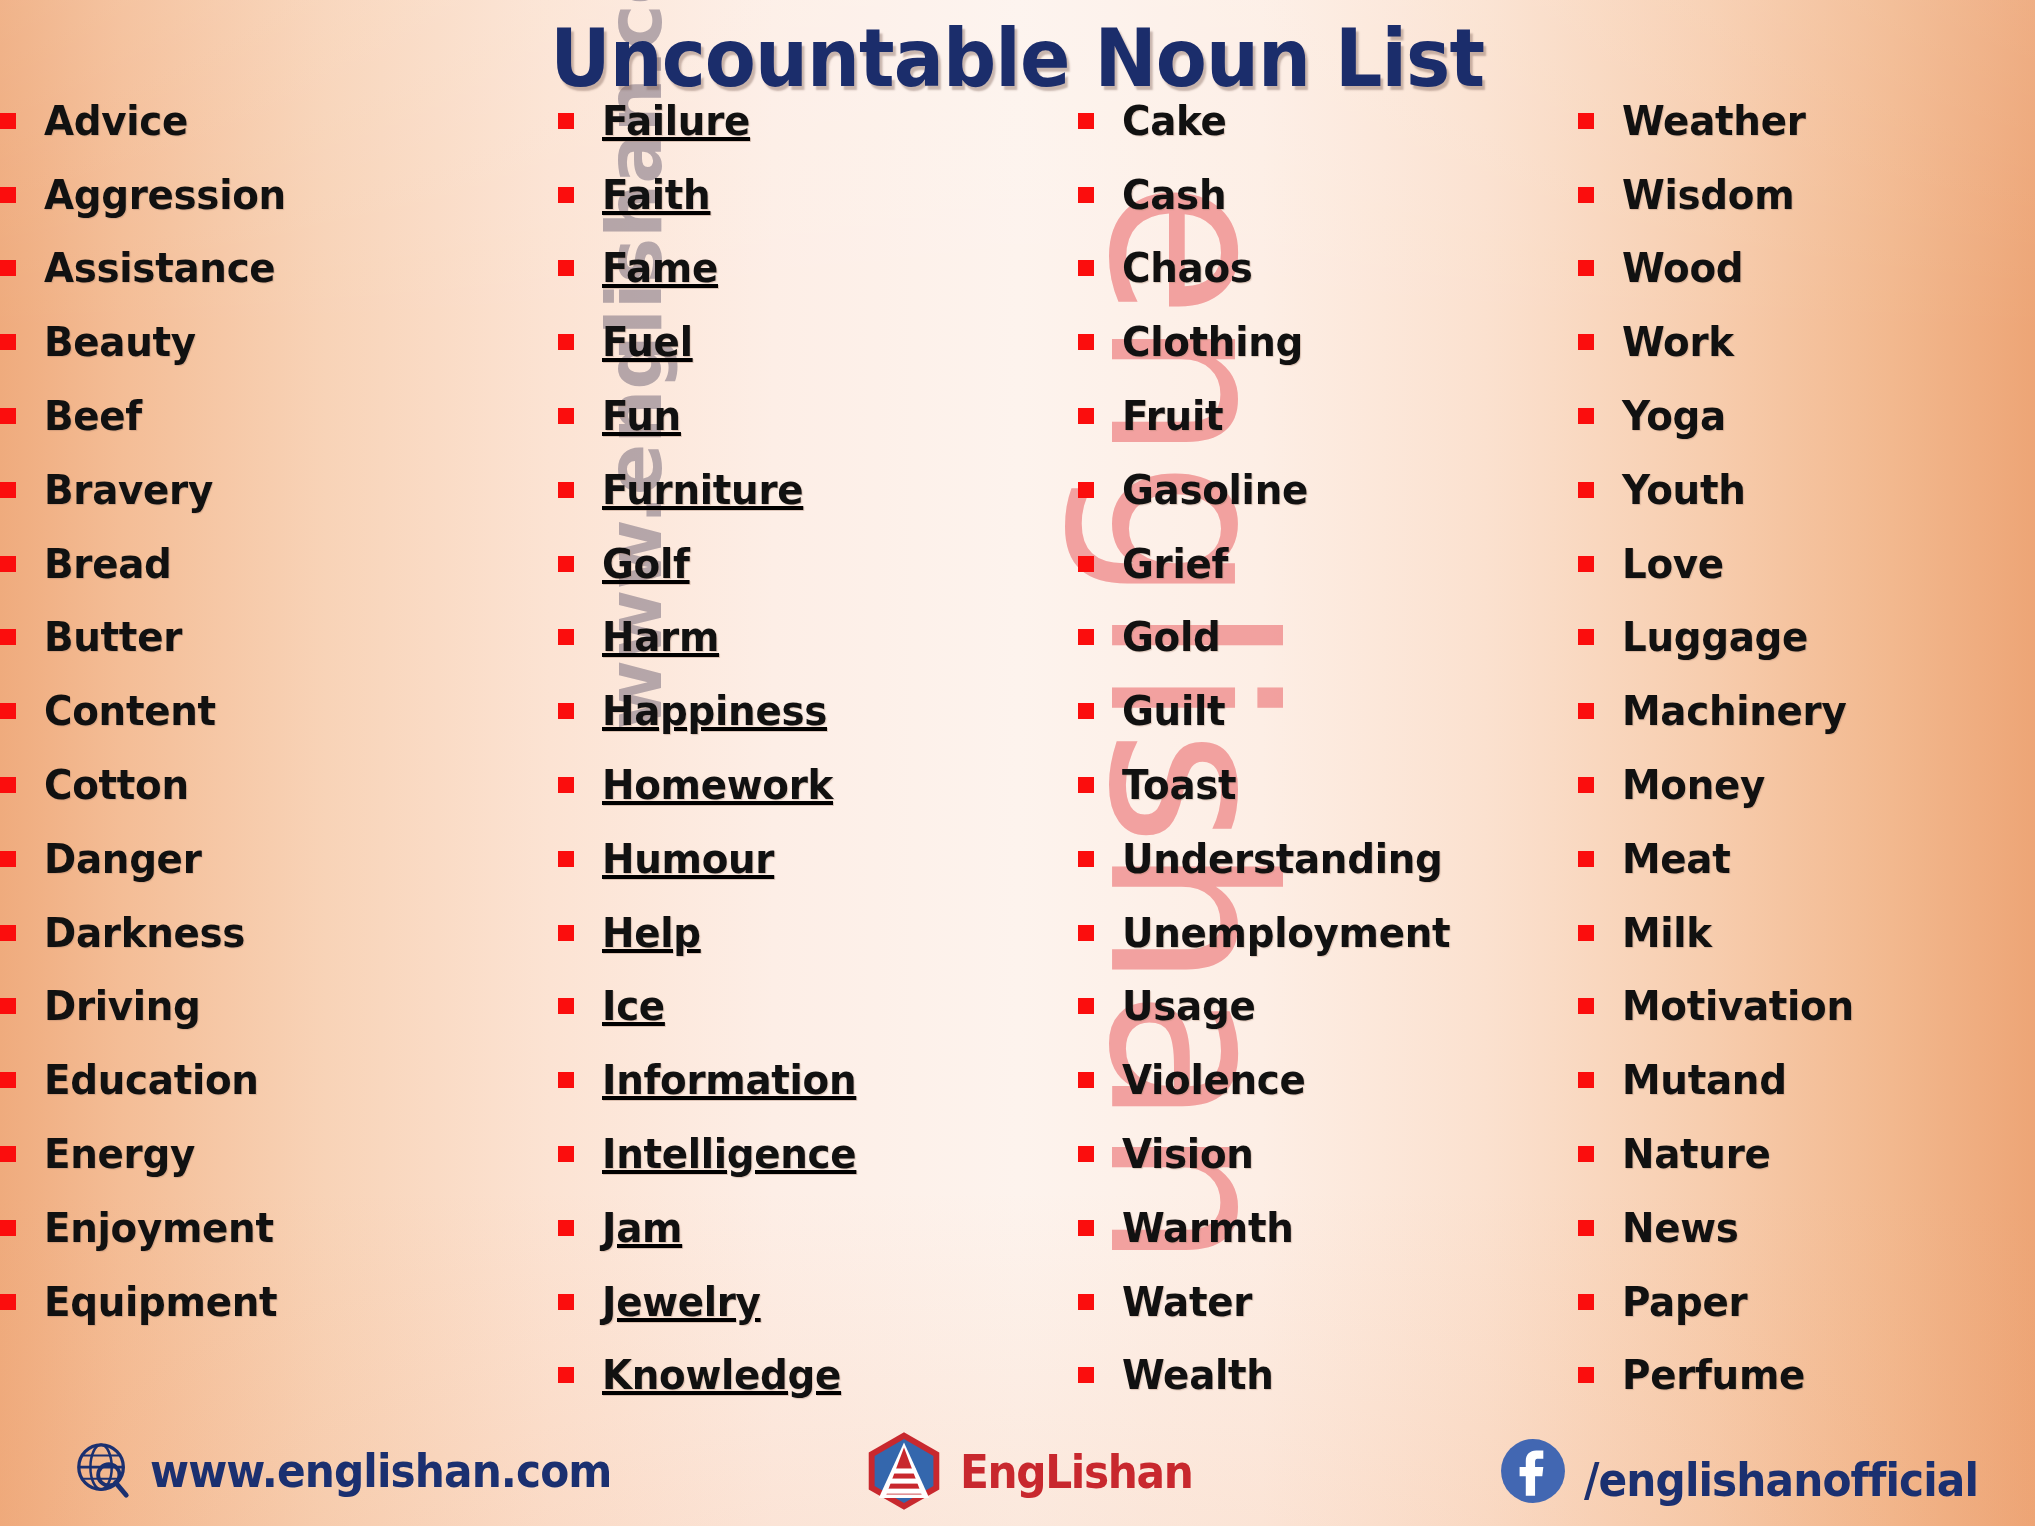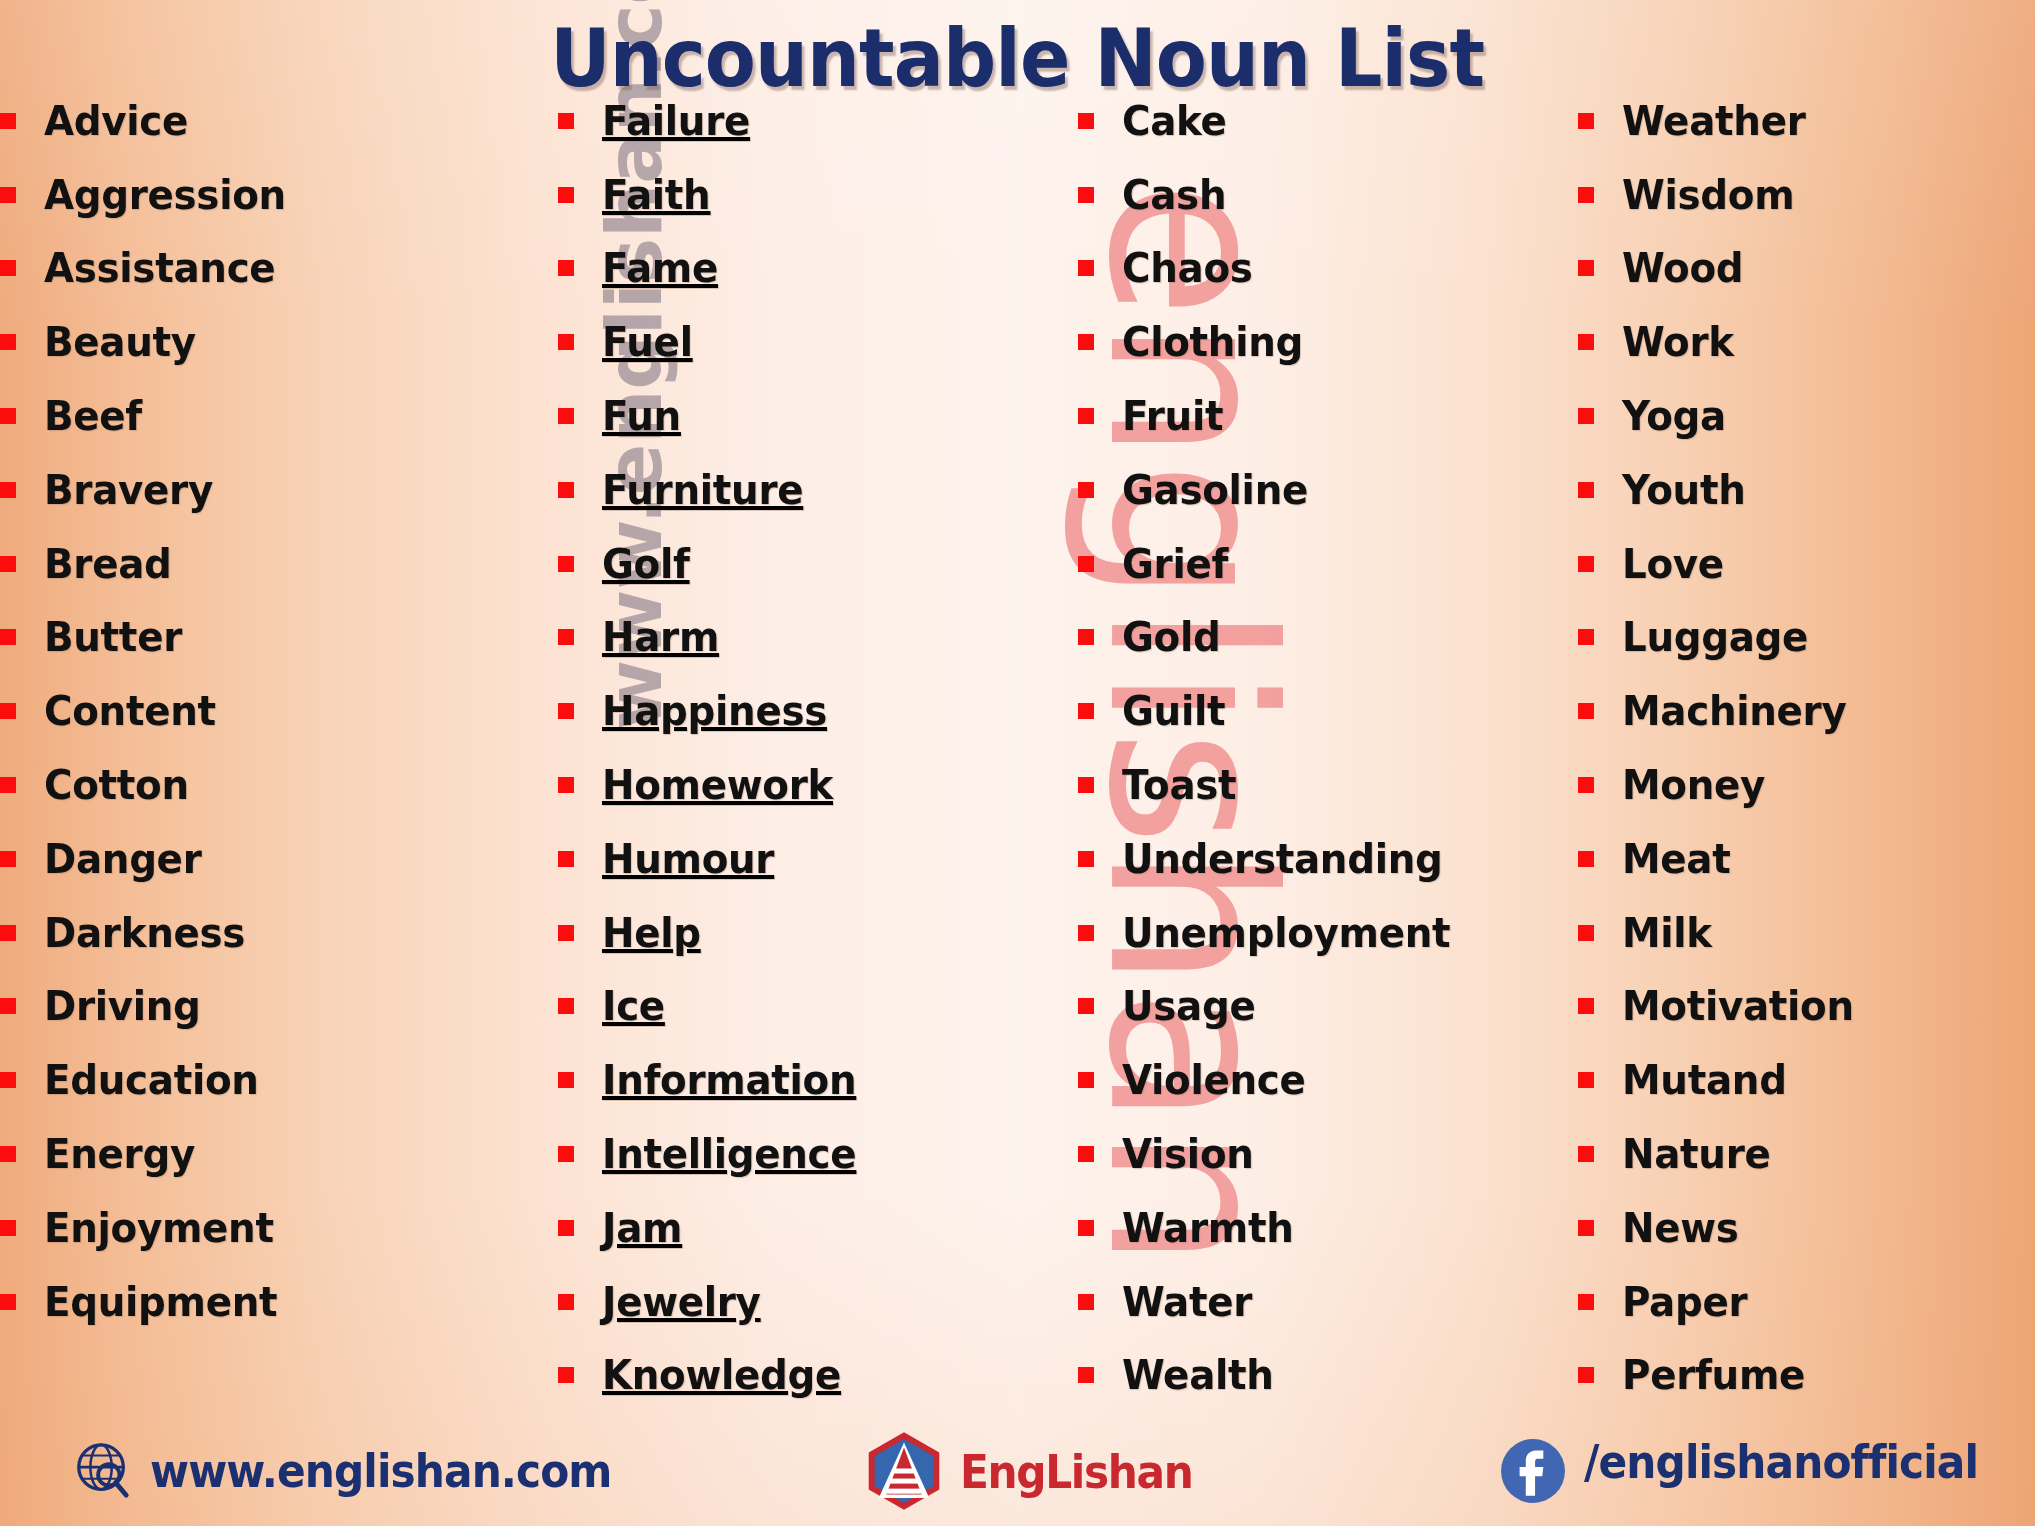--- a/index.html
+++ b/index.html
@@ -167,21 +167,21 @@
     position: absolute;
     left: 862px;
     display: flex;
     align-items: center;
     gap: 14px;
   }
   .footer-right {
     position: absolute;
     left: 1500px;
     display: flex;
-    align-items: flex-start;
+    align-items: flex-end;
     gap: 18px;
   }
   .footer-text {
     font-family: "DejaVu Sans", sans-serif;
     font-weight: bold;
     font-size: 46px;
     line-height: 48px;
     color: #1b3070;
     letter-spacing: -1px;
     transform: scaleX(0.92);

